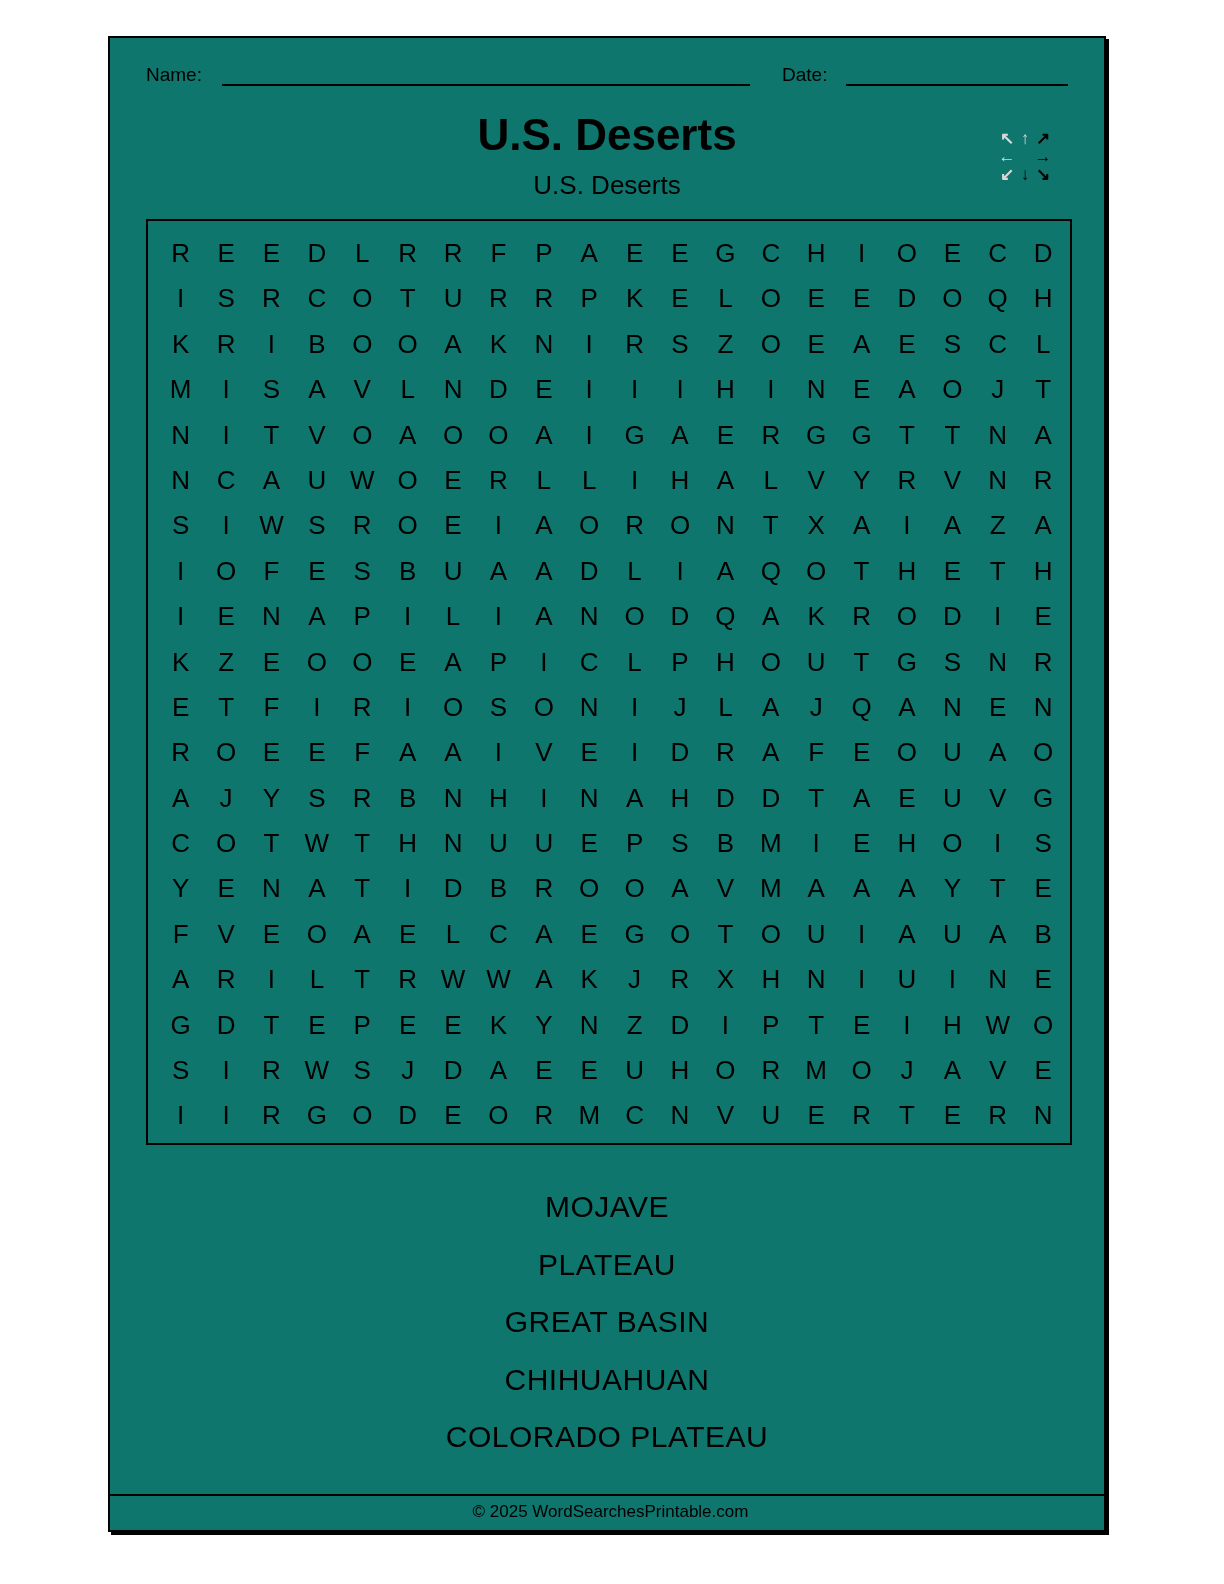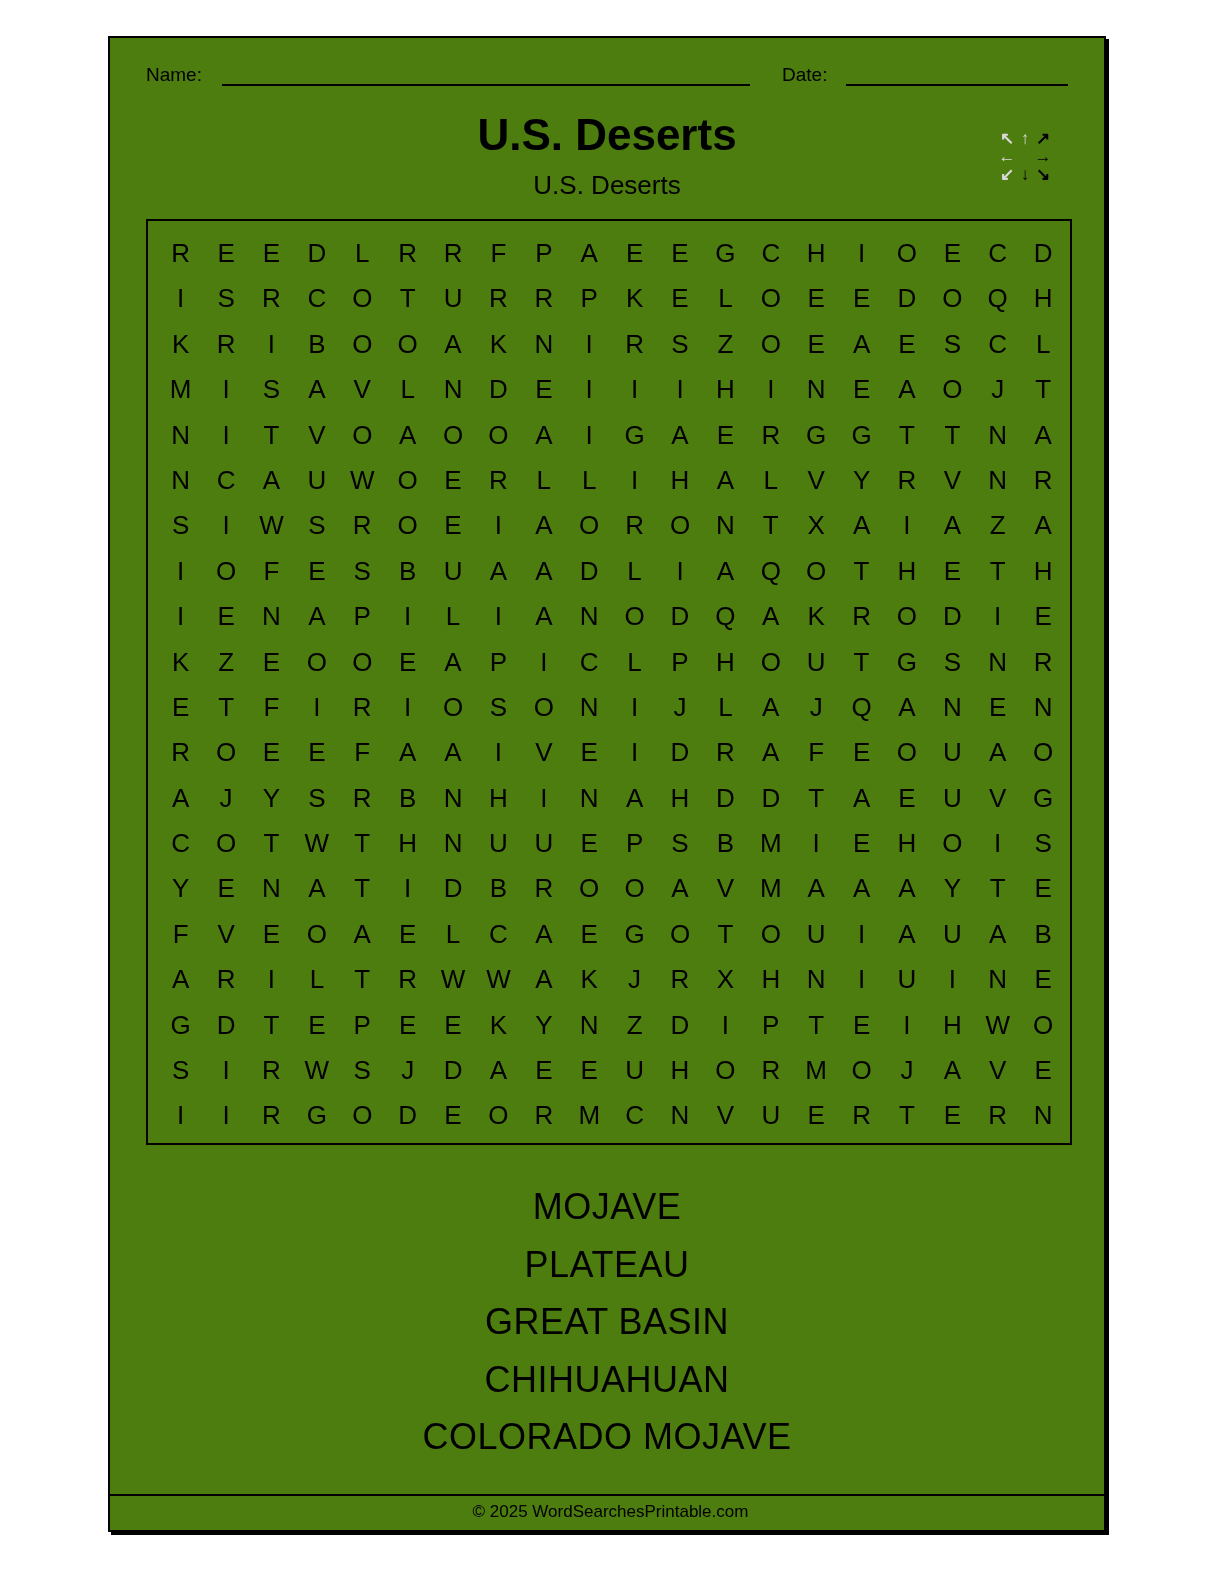--- a/index.html
+++ b/index.html
@@ -1,32 +1,32 @@
 <!DOCTYPE html>
 <html><head>
 <meta charset="utf-8">
 <style>
   html, body { margin:0; padding:0; background:#ffffff; }
   body { width:1224px; height:1584px; position:relative; font-family:"Liberation Sans", sans-serif; color:#000; }
-  .page { position:absolute; left:108px; top:36px; width:994px; height:1492px; border:2px solid #000; box-shadow:3px 3px 0 #000; background:#4d7c0f; }
+  .page { position:absolute; left:108px; top:36px; width:994px; height:1492px; border:2px solid #000; box-shadow:3px 3px 0 #000; background:#0f766e; }
   .name-row { position:absolute; top:26px; left:36px; right:36px; height:30px; font-size:19px; }
   .name-label { position:absolute; left:0; top:0; }
   .name-line { position:absolute; left:76px; width:528px; top:20px; border-bottom:2px solid #000; }
   .date-label { position:absolute; left:636px; top:0; }
   .date-line { position:absolute; left:700px; width:222px; top:20px; border-bottom:2px solid #000; }
   .title { position:absolute; top:72px; left:0; right:0; text-align:center; font-size:44px; font-weight:bold; }
   .subtitle { position:absolute; top:132px; left:0; right:0; text-align:center; font-size:26px; }
   .dir-icon { position:absolute; left:888px; top:92px; width:56px; height:56px; display:grid; grid-template-columns:repeat(3,18px); grid-template-rows:repeat(3,18px); font-size:17px; line-height:18px; text-align:center; font-weight:bold; }
   .dir-icon .off { color:#d8d8d8; }
   .dir-icon .on { color:#000; }
   .grid-box { position:absolute; left:36px; top:181px; width:922px; height:922px; border:2px solid #000; }
   .grid { position:absolute; left:10px; top:10px; display:grid; grid-template-columns:repeat(20, 45.4px); grid-template-rows:repeat(20, 45.4px); }
   .cell { text-align:center; line-height:45.4px; font-size:26px; }
   .words { position:absolute; top:1140px; left:0; right:0; text-align:center; }
-  .word { font-size:36px; height:57.5px; line-height:57.5px; letter-spacing:0.5px; }
+  .word { font-size:30px; height:57.5px; line-height:57.5px; letter-spacing:0.5px; }
   .footer-line { position:absolute; left:0; right:0; top:1456px; border-top:2px solid #000; }
   .footer { position:absolute; left:7px; right:0; top:1464px; text-align:center; font-size:17px; }
 </style>
 </head>
 <body>
 
 <div class="page">
   <div class="name-row">
     <span class="name-label">Name:</span>
     <div class="name-line"></div>
@@ -452,18 +452,18 @@
         <div class="cell">R</div>
         <div class="cell">N</div>
       </div>
   </div>
 
   <div class="words" id="words">
       <div class="word">MOJAVE</div>
       <div class="word">PLATEAU</div>
       <div class="word">GREAT BASIN</div>
       <div class="word">CHIHUAHUAN</div>
-      <div class="word">COLORADO MOJAVE</div>
+      <div class="word">COLORADO PLATEAU</div>
     </div>
 
   <div class="footer-line"></div>
   <div class="footer">© 2025 WordSearchesPrintable.com</div>
 </div>
 
 </body></html>

